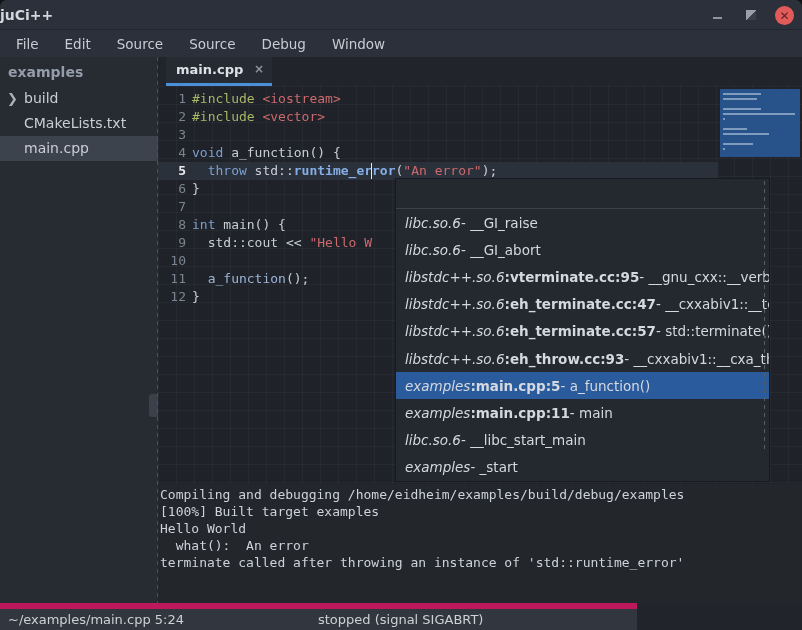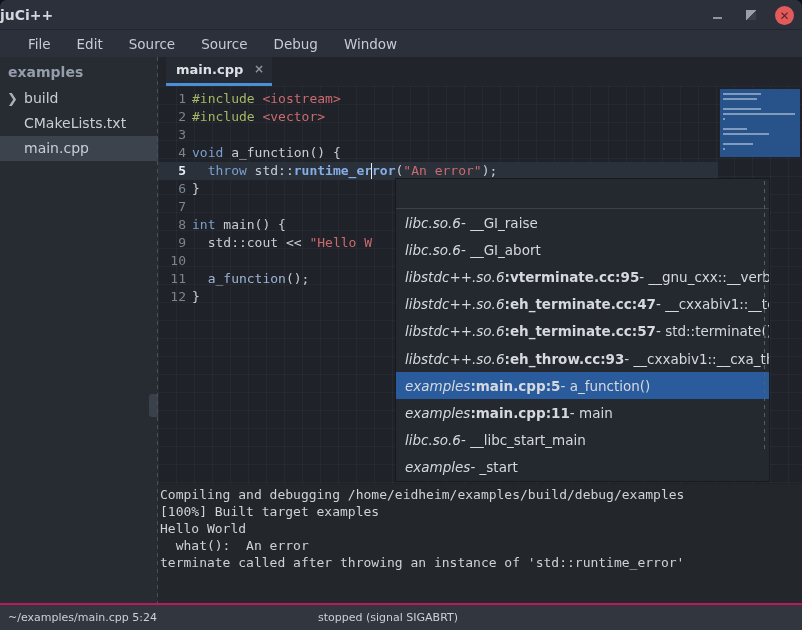--- a/index.html
+++ b/index.html
@@ -14,21 +14,21 @@
          color:#d3d8de;font-size:14px;font-weight:600;}
   .winbtn{position:absolute;top:6px;width:18px;height:18px;display:flex;align-items:center;justify-content:center;}
   .btn-min{right:76px;}
   .btn-min .bar{width:9px;height:2px;background:#8f959e;margin-top:6px;}
   .btn-rest{right:42px;}
   .btn-rest .sq{width:10px;height:10px;background:linear-gradient(135deg,#9aa0a8 50%,#3a404a 50%);}
   .btn-close{right:8px;width:19px;height:19px;border-radius:50%;background:#e25b5b;
              color:#5e1f26;font-size:12px;font-weight:bold;line-height:18px;text-align:center;}
   
   .menubar{position:absolute;left:0;top:30px;width:802px;height:27px;background:#2b303a;
-           display:flex;align-items:center;padding-left:28px;gap:26px;}
+           display:flex;align-items:center;padding-left:16px;gap:26px;}
   .menu-item{color:#c6ccd4;font-size:13.5px;}
   
   .sidebar{position:absolute;left:0;top:57px;width:158px;height:546px;background:#272c33;}
   .side-header{padding:7px 0 6px 8px;color:#959daa;font-size:14px;font-weight:bold;}
   .side-item{position:relative;height:25px;line-height:25px;color:#c9ced6;font-size:14px;padding-left:24px;}
   .side-item.sel{background:#3c434d;}
   .side-item .chev{position:absolute;left:7px;top:0;color:#aab0b9;font-size:13px;}
   .side-scroll-thumb{position:absolute;left:149px;top:394px;width:12px;height:23px;background:#3a414b;border-radius:3px;}
   
   .vsep{position:absolute;left:157px;top:57px;width:1px;height:546px;
@@ -70,22 +70,22 @@
   .popup-row.sel{background:#2a5c9d;}
   .popup-row .it{font-style:italic;}
   .popup-row .bd{font-weight:bold;}
   .popup-scroll{position:absolute;right:4px;top:2px;width:1px;height:268px;
         background:repeating-linear-gradient(180deg,#575d66 0 4px,transparent 4px 8px);}
   
   .terminal{position:absolute;left:158px;top:484px;width:644px;height:119px;background:#23262b;
             padding:2px 0 0 2px;font-family:"DejaVu Sans Mono","Liberation Mono",monospace;
             font-size:13px;line-height:17px;color:#ced3d9;white-space:pre;}
   
-  .statusbar{position:absolute;left:0;top:603px;width:802px;height:27px;background:#31363f;
-             border-top:2px solid #be185d;display:flex;align-items:center;font-size:11px;color:#ccd1d7;}
+  .statusbar{position:absolute;left:0;top:603px;width:637px;height:27px;background:#31363f;
+             border-top:6px solid #be185d;display:flex;align-items:center;font-size:13px;color:#ccd1d7;}
   .status-left{margin-left:8px;}
   .status-right{position:absolute;left:318px;}
 </style>
 </head>
 <body>
 
 <div class="win">
 
   <div class="titlebar">
     <div class="title">juCi++</div>

